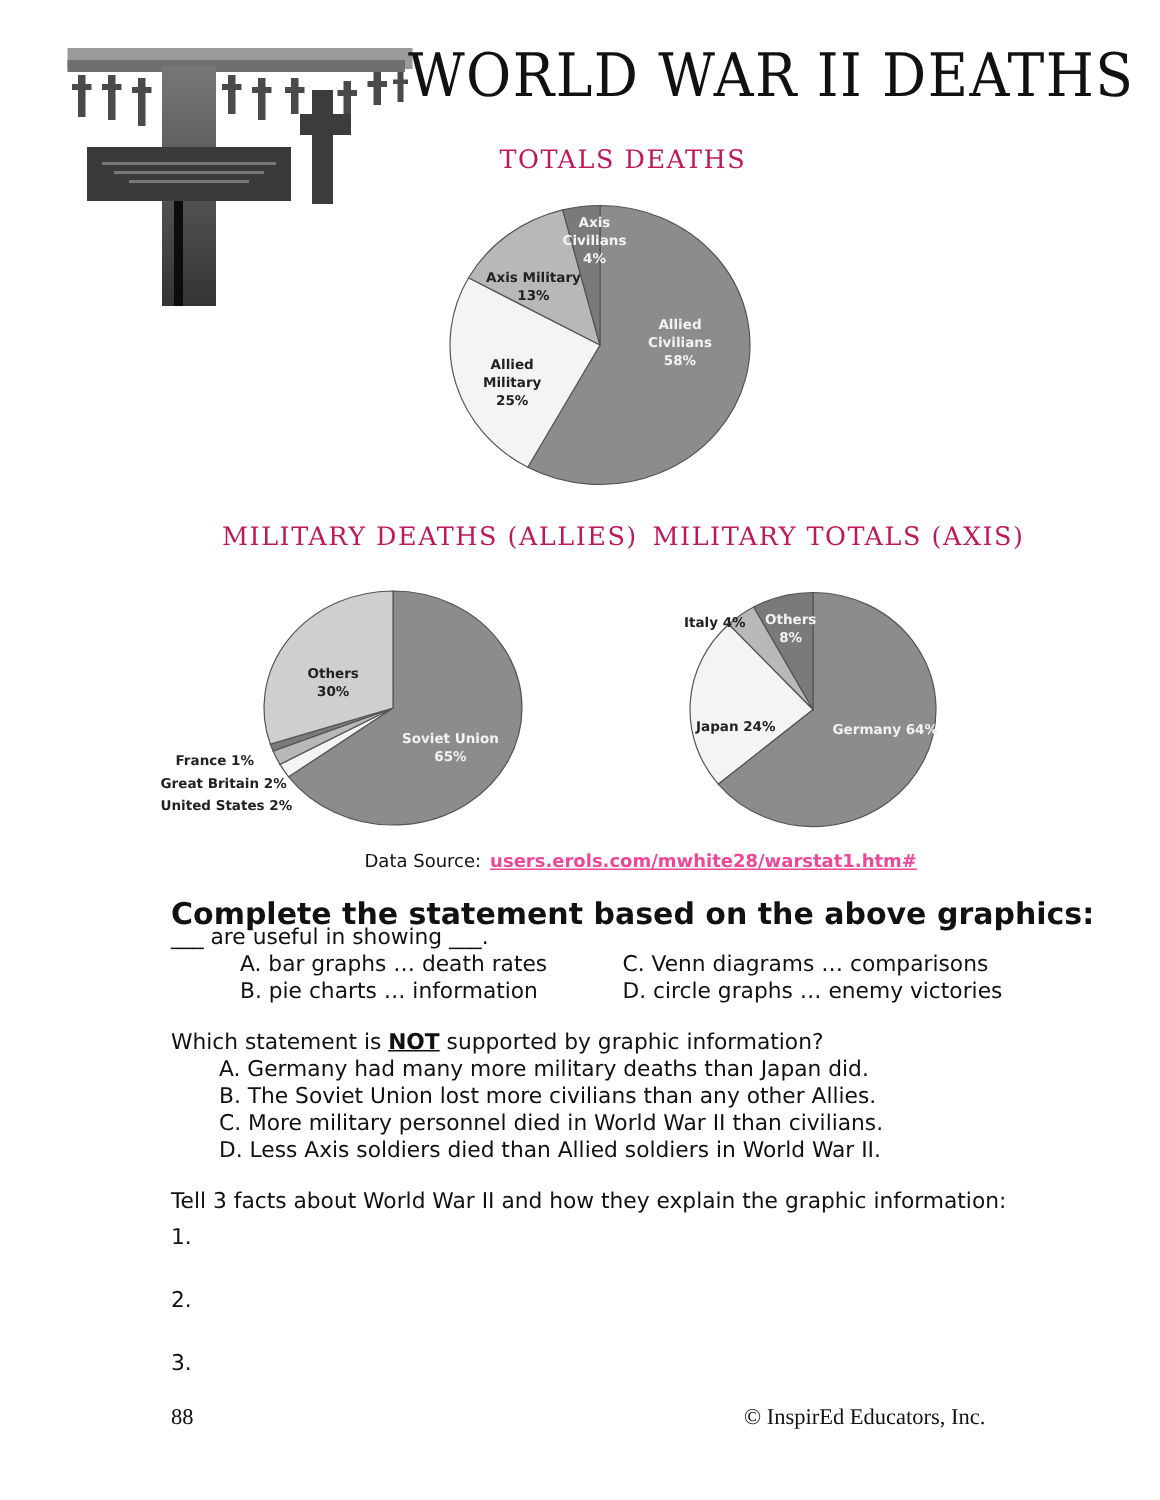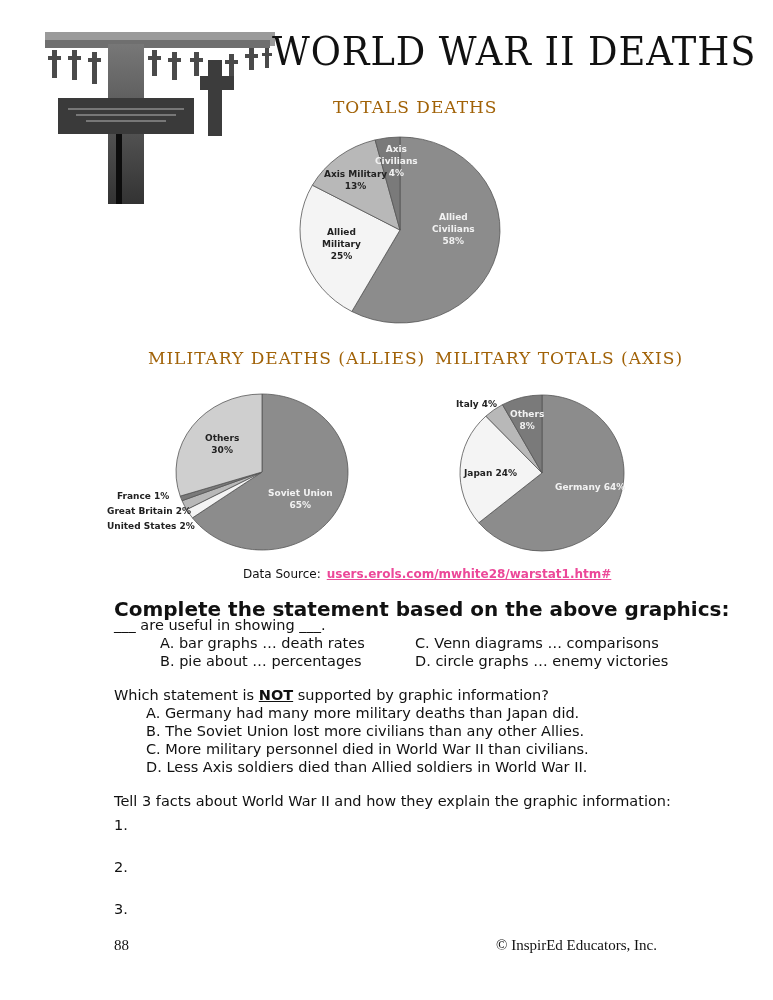--- a/index.html
+++ b/index.html
@@ -1,21 +1,21 @@
 <!DOCTYPE html>
 <html><head>
 <meta charset="utf-8">
 <style>
   html, body { margin: 0; padding: 0; background: #ffffff; }
   body { width: 773px; height: 1000px; position: relative; overflow: hidden; font-family: "DejaVu Sans", sans-serif; color: #111; }
   .abs { position: absolute; }
   .title { left: 272px; top: 28px; font-family: "DejaVu Serif", serif; font-size: 40px; letter-spacing: 1px; color: #111; white-space: nowrap; transform: scaleX(0.92); transform-origin: left top; }
-  .subtitle { font-family: "DejaVu Serif", serif; font-size: 17px; color: #a16207; white-space: nowrap; letter-spacing: 1px; }
+  .subtitle { font-family: "DejaVu Serif", serif; font-size: 17px; color: #be185d; white-space: nowrap; letter-spacing: 1px; }
   .pie-label { font-family: "DejaVu Sans", sans-serif; font-weight: bold; font-size: 9px; text-align: center; line-height: 12px; position: absolute; white-space: nowrap; }
-  .lbl-dark { color: #222; }
+  .lbl-dark { color: #222; margin-top: 12px; }
   .lbl-light { color: #f2f2f2; }
   .datasrc { left: 243px; top: 567px; font-size: 12px; white-space: nowrap; }
   .datasrc a { font-weight: bold; color: #ec4899; text-decoration: underline; margin-left: 6px; }
   .q { font-size: 14.5px; white-space: nowrap; }
   .q1-head { left: 114px; top: 597px; font-weight: bold; font-size: 20px; }
   .opt { font-size: 14.5px; white-space: nowrap; }
   .footer { font-family: "Liberation Serif", serif; font-size: 15px; white-space: nowrap; }
 </style>
 </head>
 <body>
@@ -162,21 +162,21 @@
     <div>8%</div>
 </div>
 
 <div class="abs datasrc">
   <span>Data Source:</span><a>users.erols.com/mwhite28/warstat1.htm#</a>
 </div>
 
 <div class="abs q q1-head">Complete the statement based on the above graphics:</div>
 <div class="abs q" style="left:114px; top:617px;">___ are useful in showing ___.</div>
 <div class="abs opt" style="left:160px; top:635px;text-align:center;">A.  bar graphs … death rates</div>
-<div class="abs opt" style="left:160px; top:653px;">B.  pie about … percentages</div>
+<div class="abs opt" style="left:160px; top:653px;">B.  pie charts … information</div>
 <div class="abs opt" style="left:415px; top:635px;">C.  Venn diagrams … comparisons</div>
 <div class="abs opt" style="left:415px; top:653px;">D.  circle graphs … enemy victories</div>
 
 <div class="abs q" style="left:114px; top:687px;">
   <span>Which statement is </span><b style="text-decoration:underline;">NOT</b><span> supported by graphic information?</span>
 </div>
 <div class="abs opt" style="left:146px; top:705px;">A.  Germany had many more military deaths than Japan did.</div>
 <div class="abs opt" style="left:146px; top:723px;">B.  The Soviet Union lost more civilians than any other Allies.</div>
 <div class="abs opt" style="left:146px; top:741px;">C.  More military personnel died in World War II than civilians.</div>
 <div class="abs opt" style="left:146px; top:759px;">D.  Less Axis soldiers died than Allied soldiers in World War II.</div>

